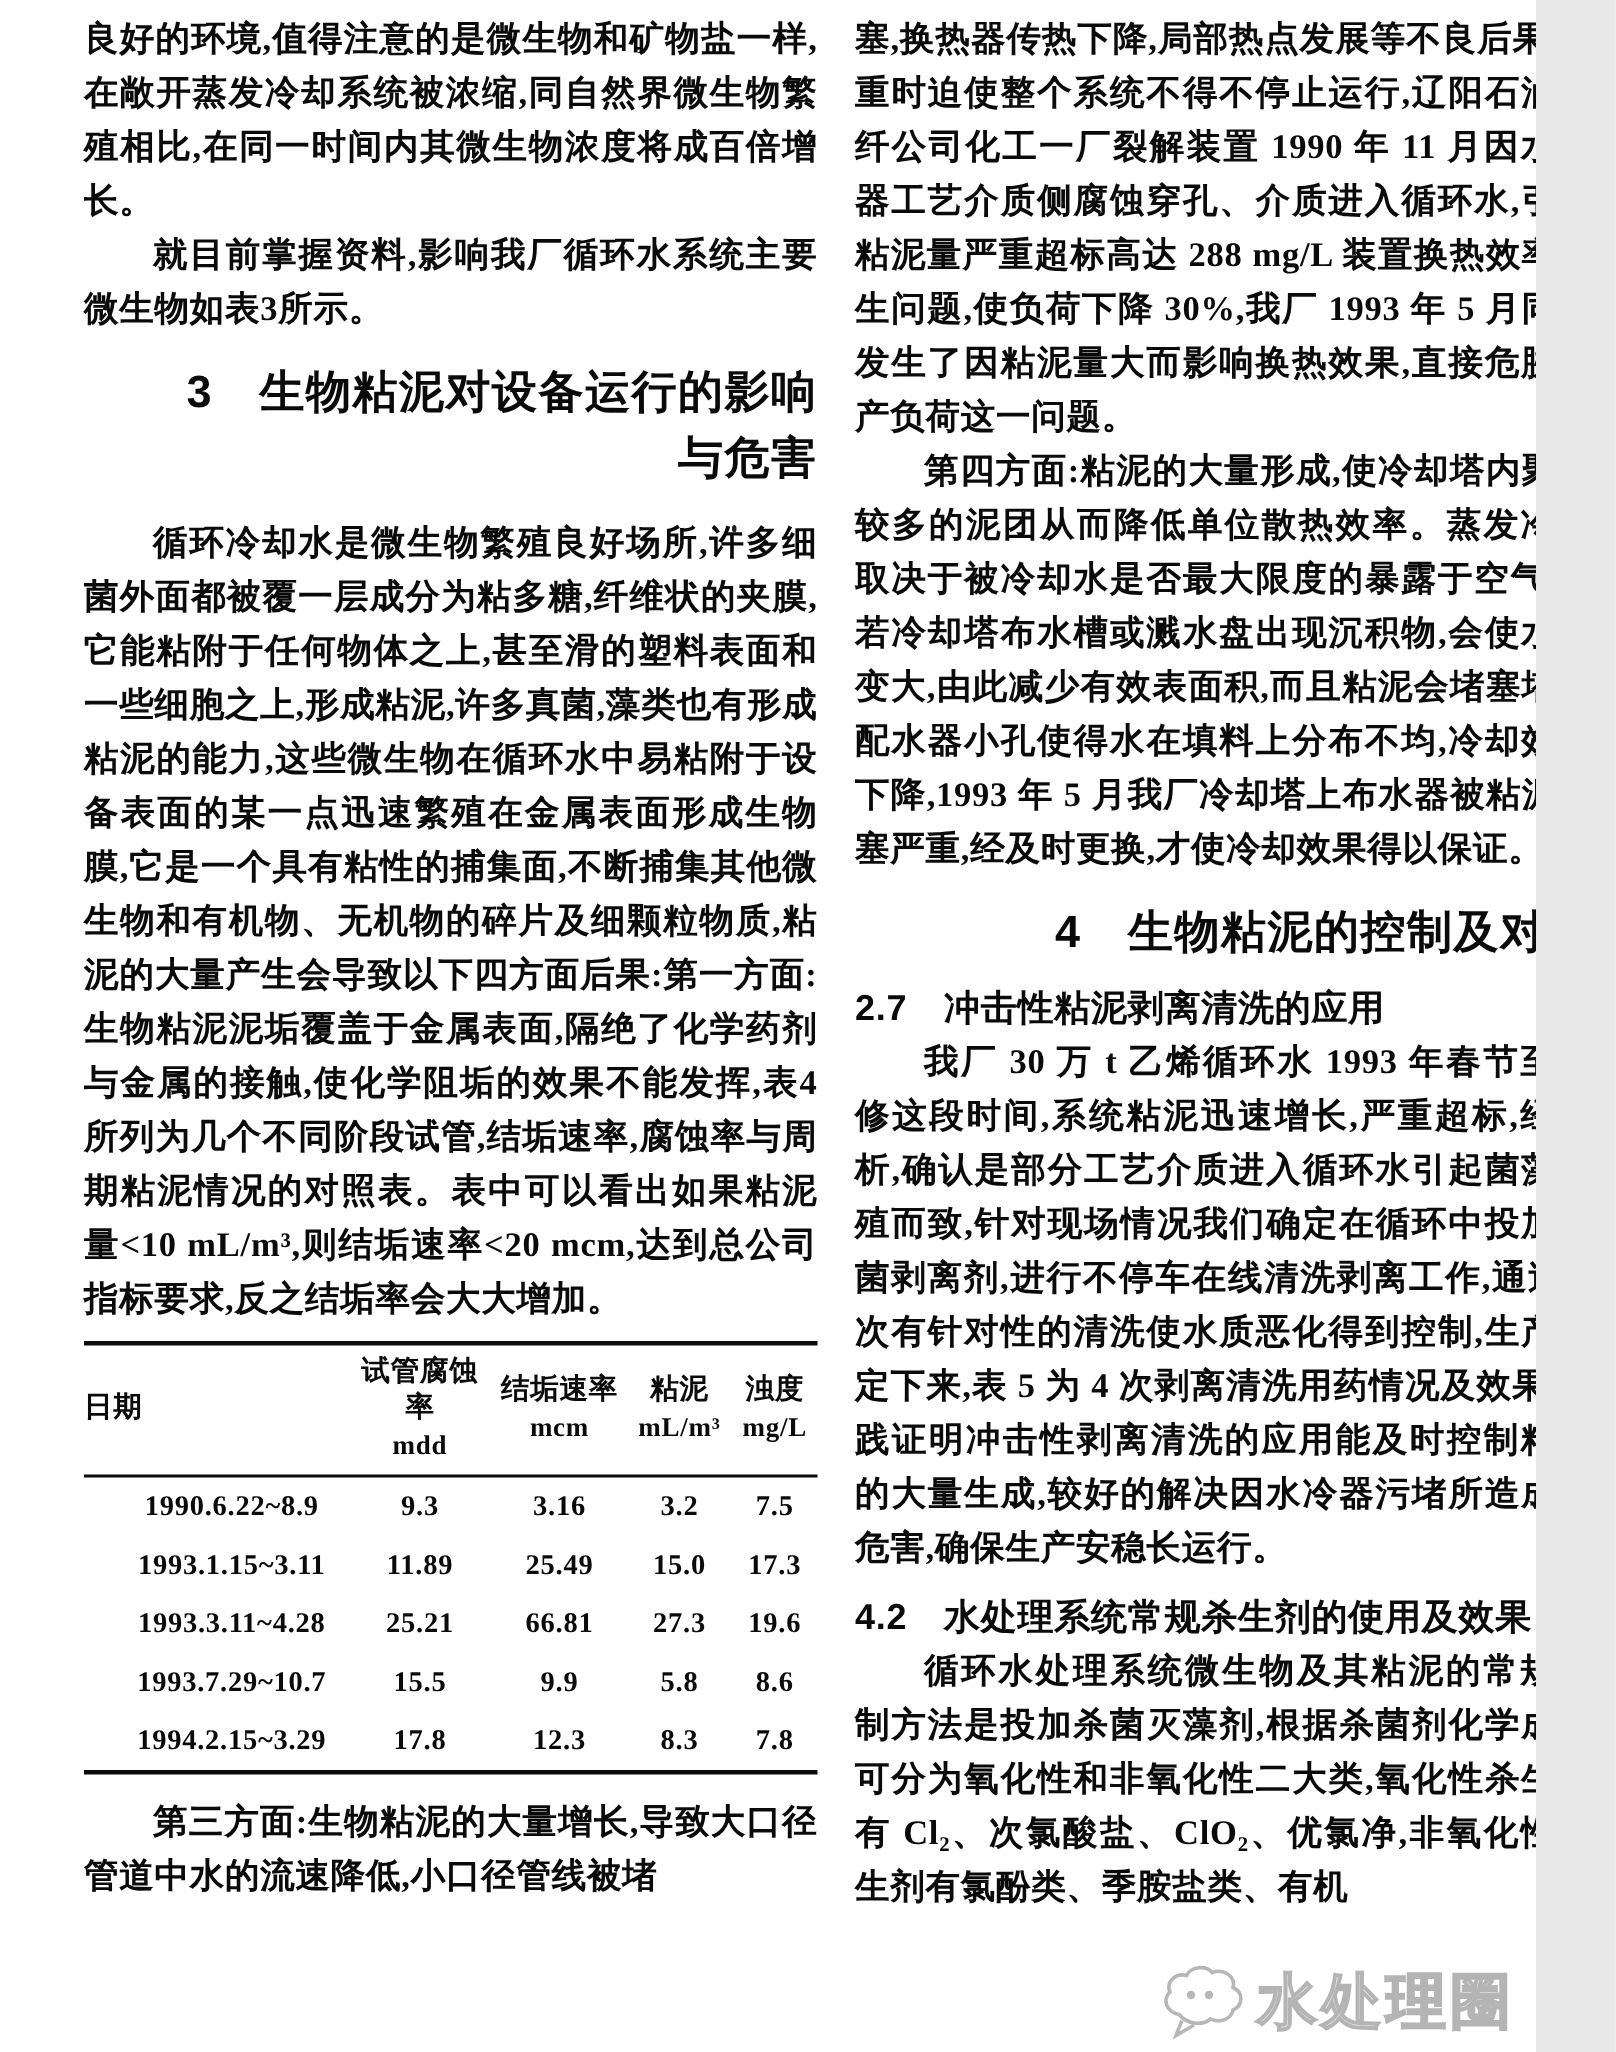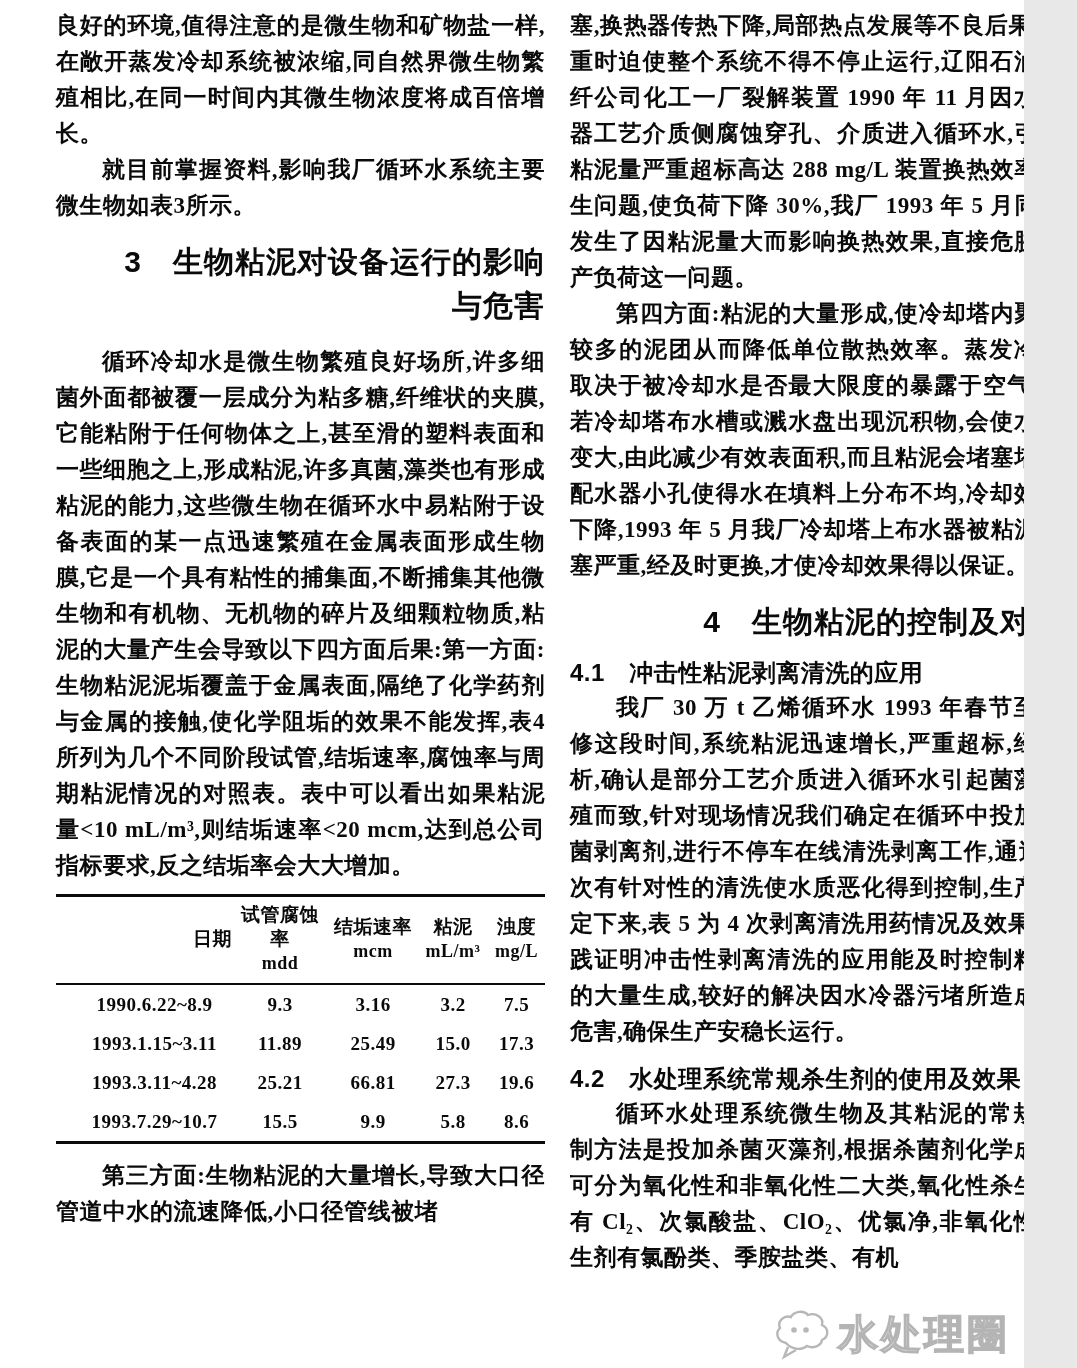--- a/index.html
+++ b/index.html
@@ -45,21 +45,21 @@
   table.tbl th{
     font-size:19px;font-weight:700;padding:6px 0 8px 0;vertical-align:middle;
     line-height:24px;letter-spacing:.5px;
   }
   table.tbl th .th-unit{font-weight:600;font-size:18px;}
   table.tbl td{
     font-size:19px;font-weight:600;text-align:center;height:37px;
     letter-spacing:.5px;white-space:nowrap;
   }
   td.c-date{text-align:left;padding-left:22px;}
-  th.c-date{text-align:right;}
+  th.c-date{text-align:left;}
   col.w-date{width:176px;}
   col.w-n1{width:96px;}
   col.w-n2{width:90px;}
   col.w-n3{width:70px;}
   col.w-n4{width:57px;}
 
   .watermark{
     position:absolute;right:14px;bottom:6px;z-index:5;
     display:flex;align-items:center;gap:4px;pointer-events:none;
     opacity:.75;
@@ -140,33 +140,40 @@
           <td>27.3</td>
           <td>19.6</td>
         </tr>
         <tr>
           <td class="c-date">1993.7.29~10.7</td>
           <td>15.5</td>
           <td>9.9</td>
           <td>5.8</td>
           <td>8.6</td>
         </tr>
+        <tr>
+          <td class="c-date">1994.2.15~3.29</td>
+          <td>17.8</td>
+          <td>12.3</td>
+          <td>8.3</td>
+          <td>7.8</td>
+        </tr>
       </tbody>
     </table>
 
     <p class="body indent mt14">第三方面:生物粘泥的大量增长,导致大口径管道中水的流速降低,小口径管线被堵</p>
   </div>
 
   <div class="col col-right">
     <p class="body mt8">塞,换热器传热下降,局部热点发展等不良后果,严重时迫使整个系统不得不停止运行,辽阳石油化纤公司化工一厂裂解装置 1990 年 11 月因水冷器工艺介质侧腐蚀穿孔、介质进入循环水,引起粘泥量严重超标高达 288 mg/L 装置换热效率发生问题,使负荷下降 30%,我厂 1993 年 5 月同样发生了因粘泥量大而影响换热效果,直接危胁生产负荷这一问题。</p>
     <p class="body indent">第四方面:粘泥的大量形成,使冷却塔内聚积较多的泥团从而降低单位散热效率。蒸发冷却取决于被冷却水是否最大限度的暴露于空气中,若冷却塔布水槽或溅水盘出现沉积物,会使水滴变大,由此减少有效表面积,而且粘泥会堵塞塔内配水器小孔使得水在填料上分布不均,冷却效果下降,1993 年 5 月我厂冷却塔上布水器被粘泥堵塞严重,经及时更换,才使冷却效果得以保证。</p>
 
     <h2 class="h-section">4　生物粘泥的控制及对策</h2>
 
-    <h3 class="h-sub">4.1　冲击性粘泥剥离清洗的应用</h3>
+    <h3 class="h-sub">2.7　冲击性粘泥剥离清洗的应用</h3>
     <p class="body indent">我厂 30 万 t 乙烯循环水 1993 年春节至大修这段时间,系统粘泥迅速增长,严重超标,经分析,确认是部分工艺介质进入循环水引起菌藻繁殖而致,针对现场情况我们确定在循环中投加杀菌剥离剂,进行不停车在线清洗剥离工作,通过 4 次有针对性的清洗使水质恶化得到控制,生产稳定下来,表 5 为 4 次剥离清洗用药情况及效果,实践证明冲击性剥离清洗的应用能及时控制粘泥的大量生成,较好的解决因水冷器污堵所造成的危害,确保生产安稳长运行。</p>
 
     <h3 class="h-sub">4.2　水处理系统常规杀生剂的使用及效果</h3>
     <p class="body indent">循环水处理系统微生物及其粘泥的常规控制方法是投加杀菌灭藻剂,根据杀菌剂化学成分可分为氧化性和非氧化性二大类,氧化性杀生剂有 Cl₂、次氯酸盐、ClO₂、优氯净,非氧化性杀生剂有氯酚类、季胺盐类、有机</p>
   </div>
 
   <div class="watermark">
     <svg width="62" height="52" viewBox="0 0 62 52">
       <path d="M14 34 C5 32 3 24 8 19 C5 12 12 6 19 8 C22 2 32 1 36 6 C44 3 52 9 50 16 C57 19 57 28 50 31 C49 37 41 40 35 37 C29 42 19 40 14 34 Z" fill="none" stroke="#a0a0a0" stroke-width="2.4"></path>
       <circle cx="22" cy="21" r="2.8" fill="#a0a0a0"></circle>

